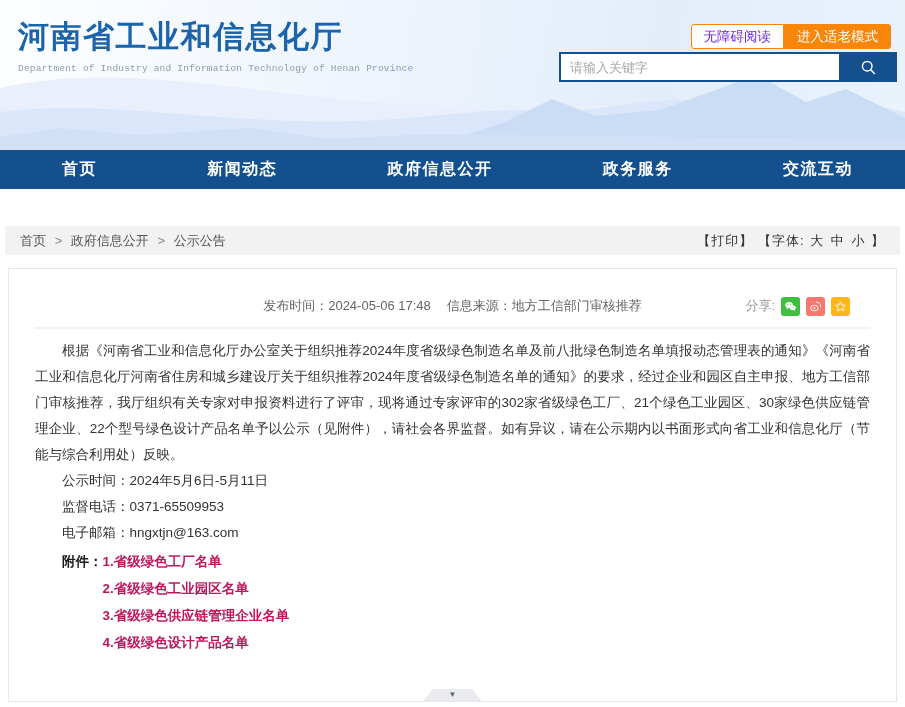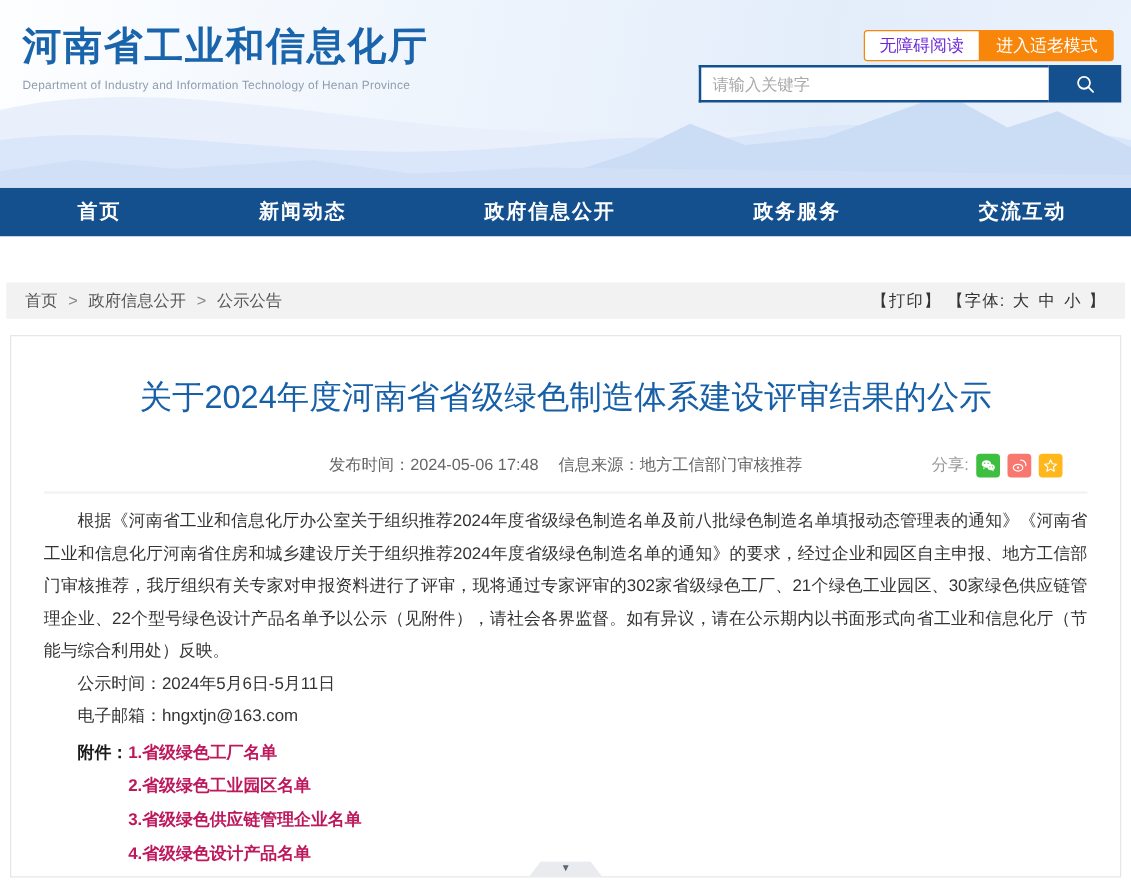--- a/index.html
+++ b/index.html
@@ -3,21 +3,21 @@
 <meta charset="utf-8">
 <style>
   * { box-sizing: border-box; margin: 0; padding: 0; }
   html,body { width:905px; height:707px; overflow:hidden; background:#fff;
     font-family:"Liberation Sans", sans-serif; }
 
   
   .banner { position:relative; height:150px; overflow:hidden;
     background:linear-gradient(100deg,#fdfeff 0%,#eff5fd 38%,#e3edfa 72%,#eaf2fc 100%); }
   .mountains { position:absolute; left:0; top:0; width:100%; height:100%; }
-  .logo { position:absolute; left:18px; top:16px; z-index:2; }
+  .logo { position:absolute; left:18px; top:16px; z-index:2;font-family:Liberation Mono, monospace; }
   .logo-cn { font-size:31px; font-weight:bold; color:#1A64AC; letter-spacing:1.5px; }
   .logo-en { font-size:9.5px; color:#8E9DAE; margin-top:5px; letter-spacing:.2px; }
 
   .top-buttons { position:absolute; top:24px; right:14px; z-index:2; display:flex; }
   .btn-access { background:#fff; color:#6d28d9; border:1px solid #F8860B; height:25px;
     padding:0 12px; font-size:13.5px; line-height:23px; border-radius:3px 0 0 3px; cursor:pointer;
     font-family:inherit; }
   .btn-elder { background:#F8860B; color:#fff; border:1px solid #F8860B; height:25px;
     padding:0 12px; font-size:13.5px; line-height:23px; border-radius:0 3px 3px 0; cursor:pointer;
     font-family:inherit; }
@@ -127,21 +127,20 @@
     <span style="cursor:pointer;">【打印】</span>
     <span>【字体:</span>
     <span class="font-size-opt">大</span>
     <span class="font-size-opt">中</span>
     <span class="font-size-opt">小</span>
     <span>】</span>
   </div>
 </div>
 
 <div class="card">
-  <h1 class="article-title">关于2024年度河南省省级绿色制造体系建设评审结果的公示</h1>
 
   <div class="meta">
     <span>发布时间：</span><span>2024-05-06 17:48</span><span class="meta-gap"></span><span>信息来源：</span><span>地方工信部门审核推荐</span>
 
     <div class="share">
       <span>分享:</span>
       <span class="share-icon ic-wechat">
         <svg width="13" height="13" viewBox="0 0 24 24">
           <ellipse cx="9.5" cy="9.5" rx="7" ry="5.6" fill="#fff"></ellipse>
           <path d="M5.5 14.5 L4.5 17.5 L8 15.5 Z" fill="#fff"></path>
@@ -166,20 +165,21 @@
         </svg>
       </span>
     </div>
   </div>
 
   <div class="divider"></div>
 
   <p class="para">根据《河南省工业和信息化厅办公室关于组织推荐2024年度省级绿色制造名单及前八批绿色制造名单填报动态管理表的通知》《河南省工业和信息化厅河南省住房和城乡建设厅关于组织推荐2024年度省级绿色制造名单的通知》的要求，经过企业和园区自主申报、地方工信部门审核推荐，我厅组织有关专家对申报资料进行了评审，现将通过专家评审的302家省级绿色工厂、21个绿色工业园区、30家绿色供应链管理企业、22个型号绿色设计产品名单予以公示（见附件），请社会各界监督。如有异议，请在公示期内以书面形式向省工业和信息化厅（节能与综合利用处）反映。</p>
 
   <div class="info-line">公示时间：2024年5月6日-5月11日</div>
+  <div class="info-line">监督电话：0371-65509953</div>
   <div class="info-line">电子邮箱：hngxtjn@163.com</div>
 
   <div class="attach-first">
     <span class="attach-label">附件：</span><span class="attach-link">1.省级绿色工厂名单</span>
   </div>
   <div class="attach-line">
     <span class="attach-link">2.省级绿色工业园区名单</span>
   </div>
   <div class="attach-line">
     <span class="attach-link">3.省级绿色供应链管理企业名单</span>

